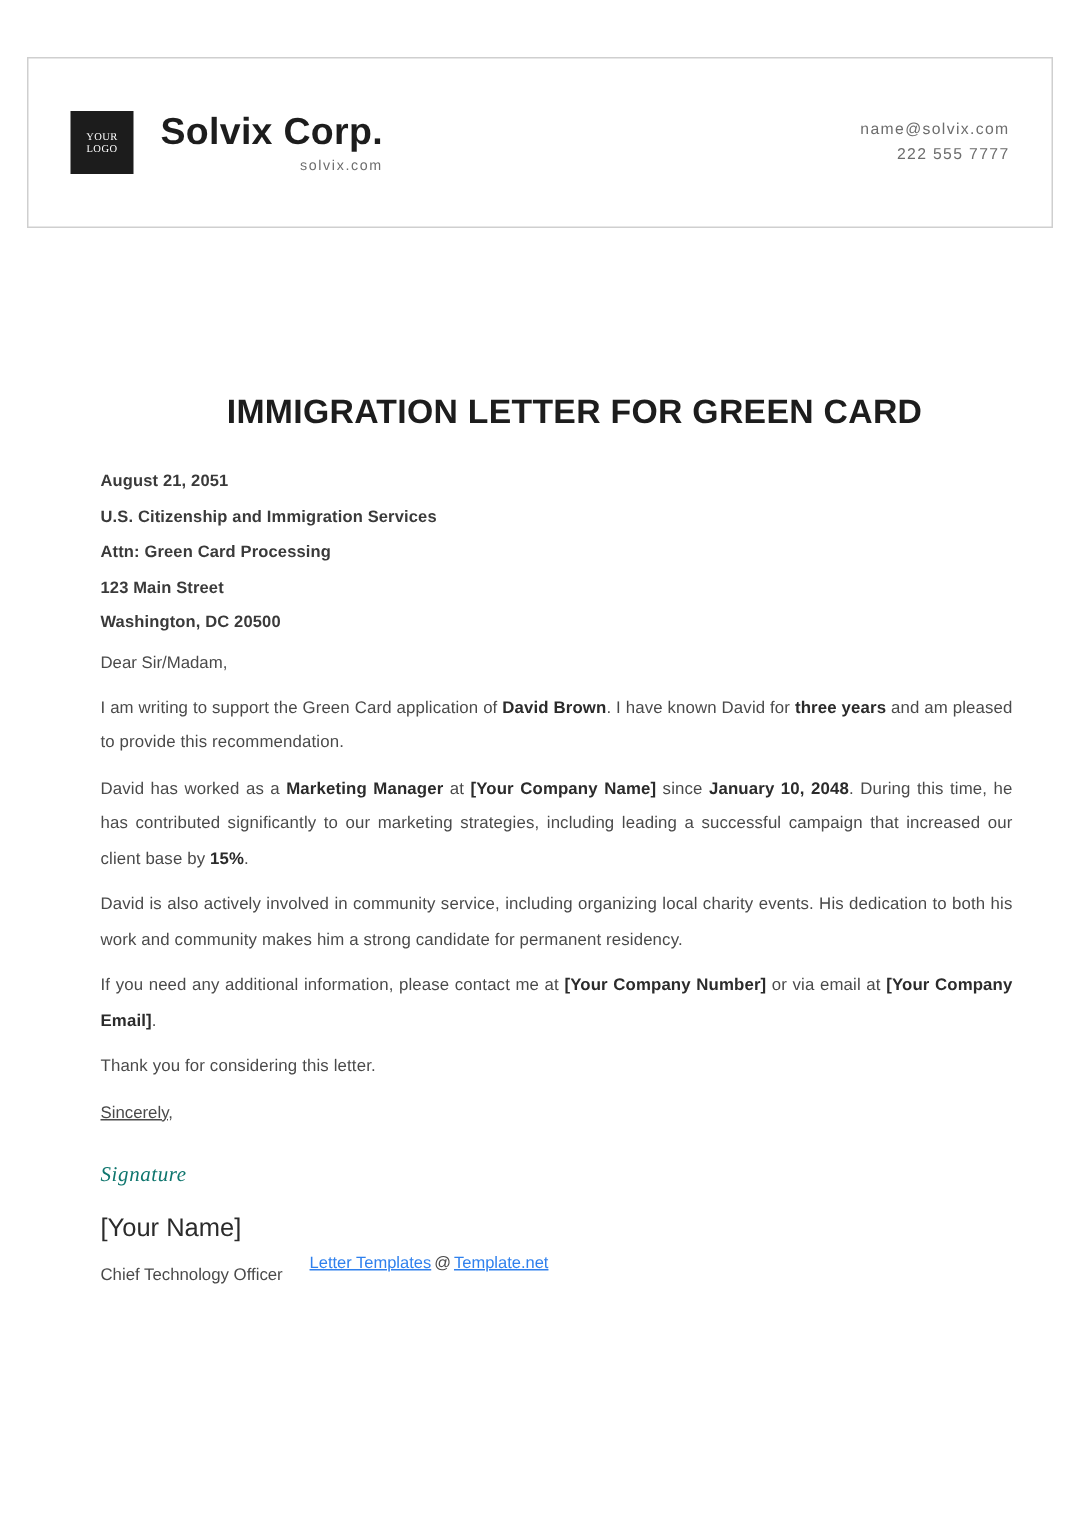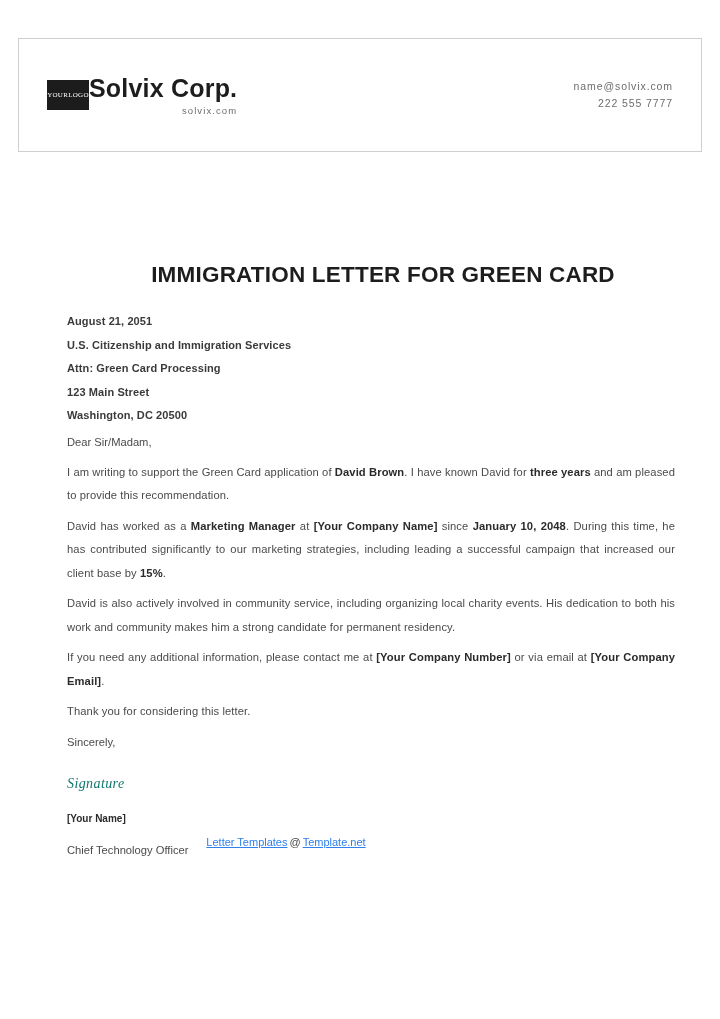--- a/index.html
+++ b/index.html
@@ -36,31 +36,32 @@
     align-items: center;
     padding: 0 28px;
   }
   .brand {
     display: flex;
     align-items: center;
     flex: 1 1 auto;
   }
   .logo-box {
     width: 42px;
-    height: 30px;
+    height: 42px;
     background: #1c1c1c;
     color: #ffffff;
     display: flex;
-    flex-direction: row;
+    flex-direction: column;
     align-items: center;
     justify-content: center;
     font-size: 7px;
     line-height: 8px;
     letter-spacing: 0.3px;
     font-family: "Liberation Serif", serif;
+    margin-right: 18px;
     flex: 0 0 auto;
   }
   .brand-text {
     display: flex;
     flex-direction: column;
     justify-content: center;
     text-align: right;
   }
   .company-name {
     font-size: 25px;
@@ -125,33 +126,34 @@
   }
   p.para b {
     color: #2b2b2b;
     font-weight: bold;
   }
   .closing {
     font-size: 11.2px;
     color: #4a4a4a;
     line-height: 23.5px;
     padding-top: 7px;
+    text-decoration: underline;
   }
   .signature {
     font-family: Liberation Serif, serif;
     font-style: italic;
     font-size: 14px;
     color: #0f766e;
     margin-top: 22px;
     margin-bottom: 16px;
     letter-spacing: 0.4px;
   }
   .sign-name {
-    font-size: 10px;
-    font-weight: bold;
+    font-size: 17px;
+    font-weight: normal;
     color: #2b2b2b;
     line-height: 22px;
   }
   .sign-role {
     font-size: 11.2px;
     color: #4a4a4a;
     line-height: 22px;
     padding-top: 9px;
   }
 

